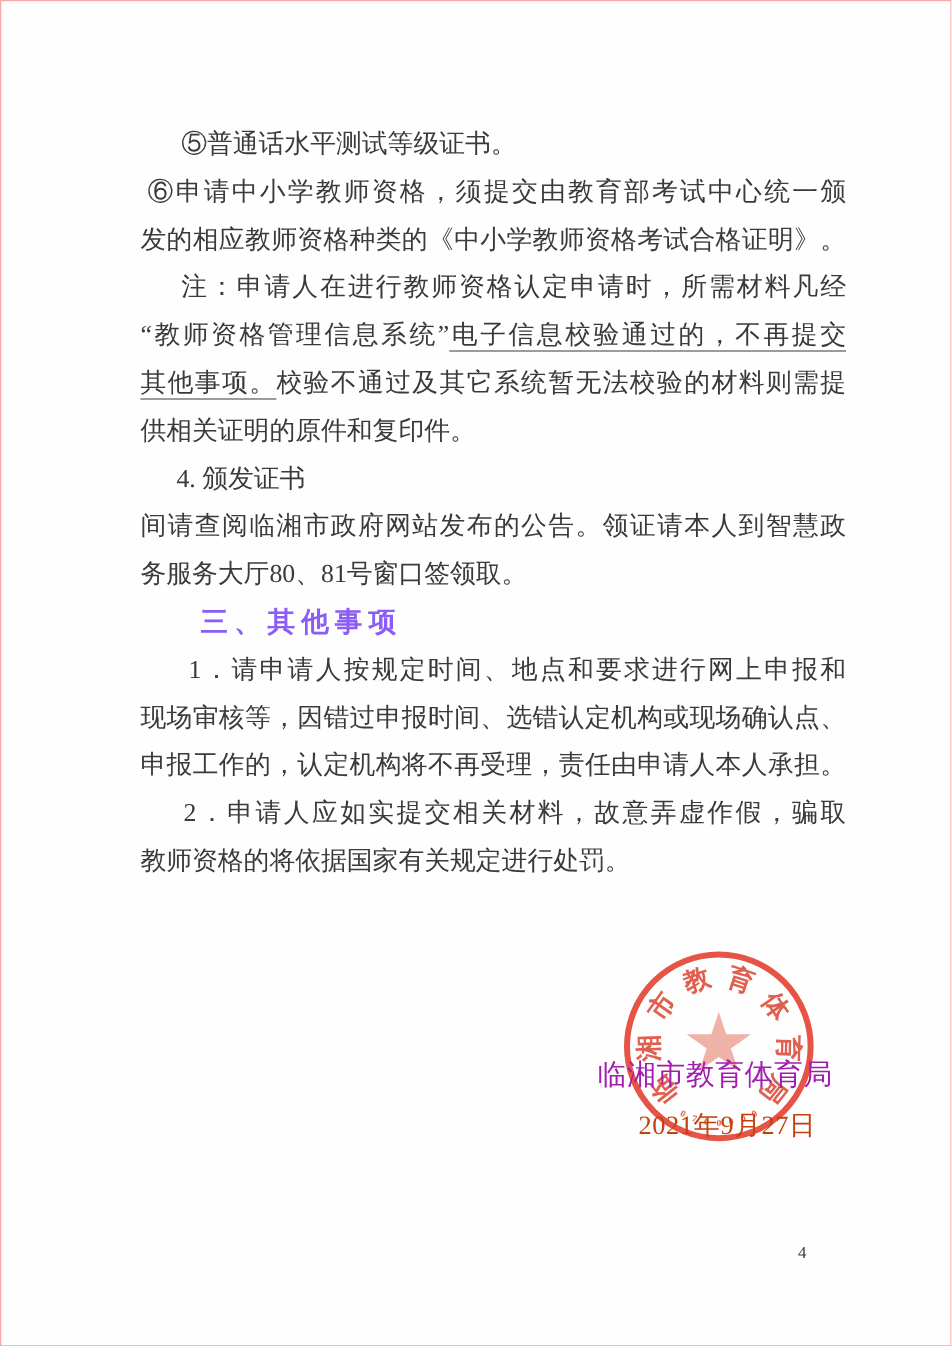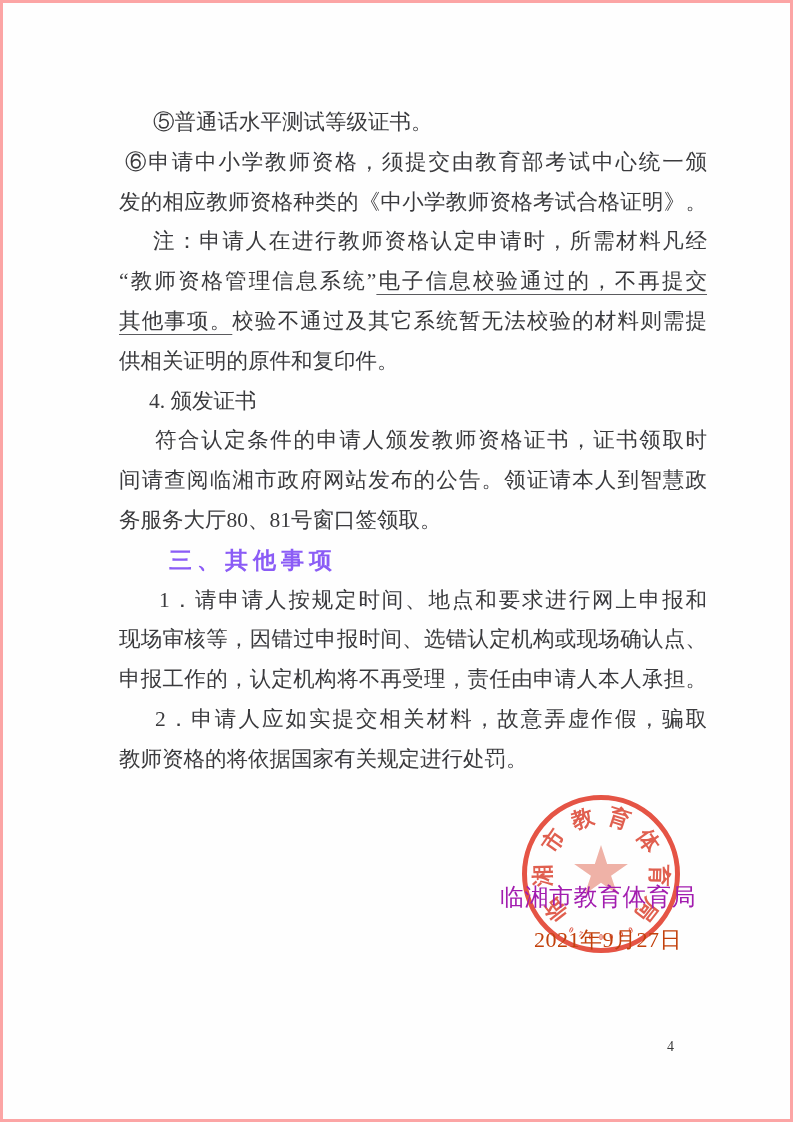--- a/index.html
+++ b/index.html
@@ -1,20 +1,20 @@
 <!DOCTYPE html>
 <html><head>
 <meta charset="utf-8">
 <style>
   html,body{margin:0;padding:0;background:#ffffff;}
   .page{
     position:relative;
     width:793px;height:1122px;
     background:#fefefe;
-    border:3px solid #fca5a5;
+    border:1px solid #fca5a5;
     box-sizing:border-box;
     overflow:hidden;
     font-family:"Liberation Serif","DejaVu Serif",serif;
   }
   .doc-body{
     position:absolute;
     left:116px;top:100px;width:588px;
     color:#3a3a3d;
   }
   .doc-line{
@@ -94,21 +94,20 @@
 
   <div class="doc-body">
       <div class="doc-line lastline" style="text-indent: 34px;"><span>⑤普通话水平测试等级证书。</span></div>
       <div class="doc-line fill" style="text-indent: 6px;"><span>⑥申请中小学教师资格，须提交由教育部考试中心统一颁</span></div>
       <div class="doc-line fill" style="text-indent: 0px;"><span>发的相应教师资格种类的《中小学教师资格考试合格证明》。</span></div>
       <div class="doc-line fill" style="text-indent: 34px;"><span>注：申请人在进行教师资格认定申请时，所需材料凡经</span></div>
       <div class="doc-line fill" style="text-indent: 0px;"><span>“教师资格管理信息系统”</span><span class="u">电子信息校验通过的，不再提交</span></div>
       <div class="doc-line fill" style="text-indent: 0px;"><span class="u">其他事项。</span><span>校验不通过及其它系统暂无法校验的材料则需提</span></div>
       <div class="doc-line lastline" style="text-indent: 0px;"><span>供相关证明的原件和复印件。</span></div>
       <div class="doc-line lastline" style="text-indent: 30px;"><span>4. 颁发证书</span></div>
-      <div class="doc-line fill" style="text-indent: 36px;"><span>符合认定条件的申请人颁发教师资格证书，证书领取时</span></div>
       <div class="doc-line fill" style="text-indent: 0px;"><span>间请查阅临湘市政府网站发布的公告。领证请本人到智慧政</span></div>
       <div class="doc-line lastline" style="text-indent: 0px;"><span>务服务大厅80、81号窗口签领取。</span></div>
       <div class="doc-line lastline heading" style="text-indent: 50px;"><span>三、其他事项</span></div>
       <div class="doc-line fill" style="text-indent: 40px;"><span>1．请申请人按规定时间、地点和要求进行网上申报和</span></div>
       <div class="doc-line fill" style="text-indent: 0px;"><span>现场审核等，因错过申报时间、选错认定机构或现场确认点、</span></div>
       <div class="doc-line fill" style="text-indent: 0px;"><span>申报工作的，认定机构将不再受理，责任由申请人本人承担。</span></div>
       <div class="doc-line fill" style="text-indent: 36px;"><span>2．申请人应如实提交相关材料，故意弄虚作假，骗取</span></div>
       <div class="doc-line lastline" style="text-indent: 0px;"><span>教师资格的将依据国家有关规定进行处罚。</span></div>
     </div>
 

